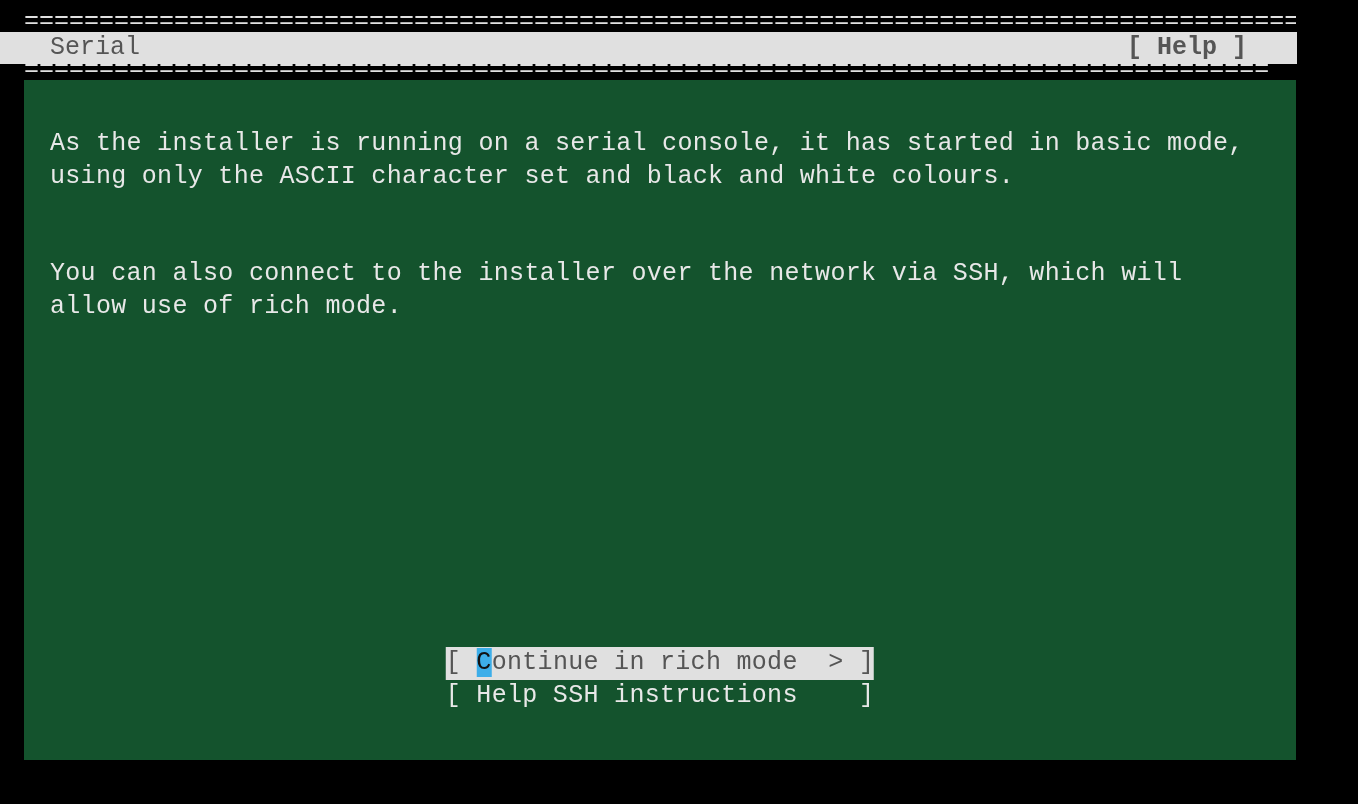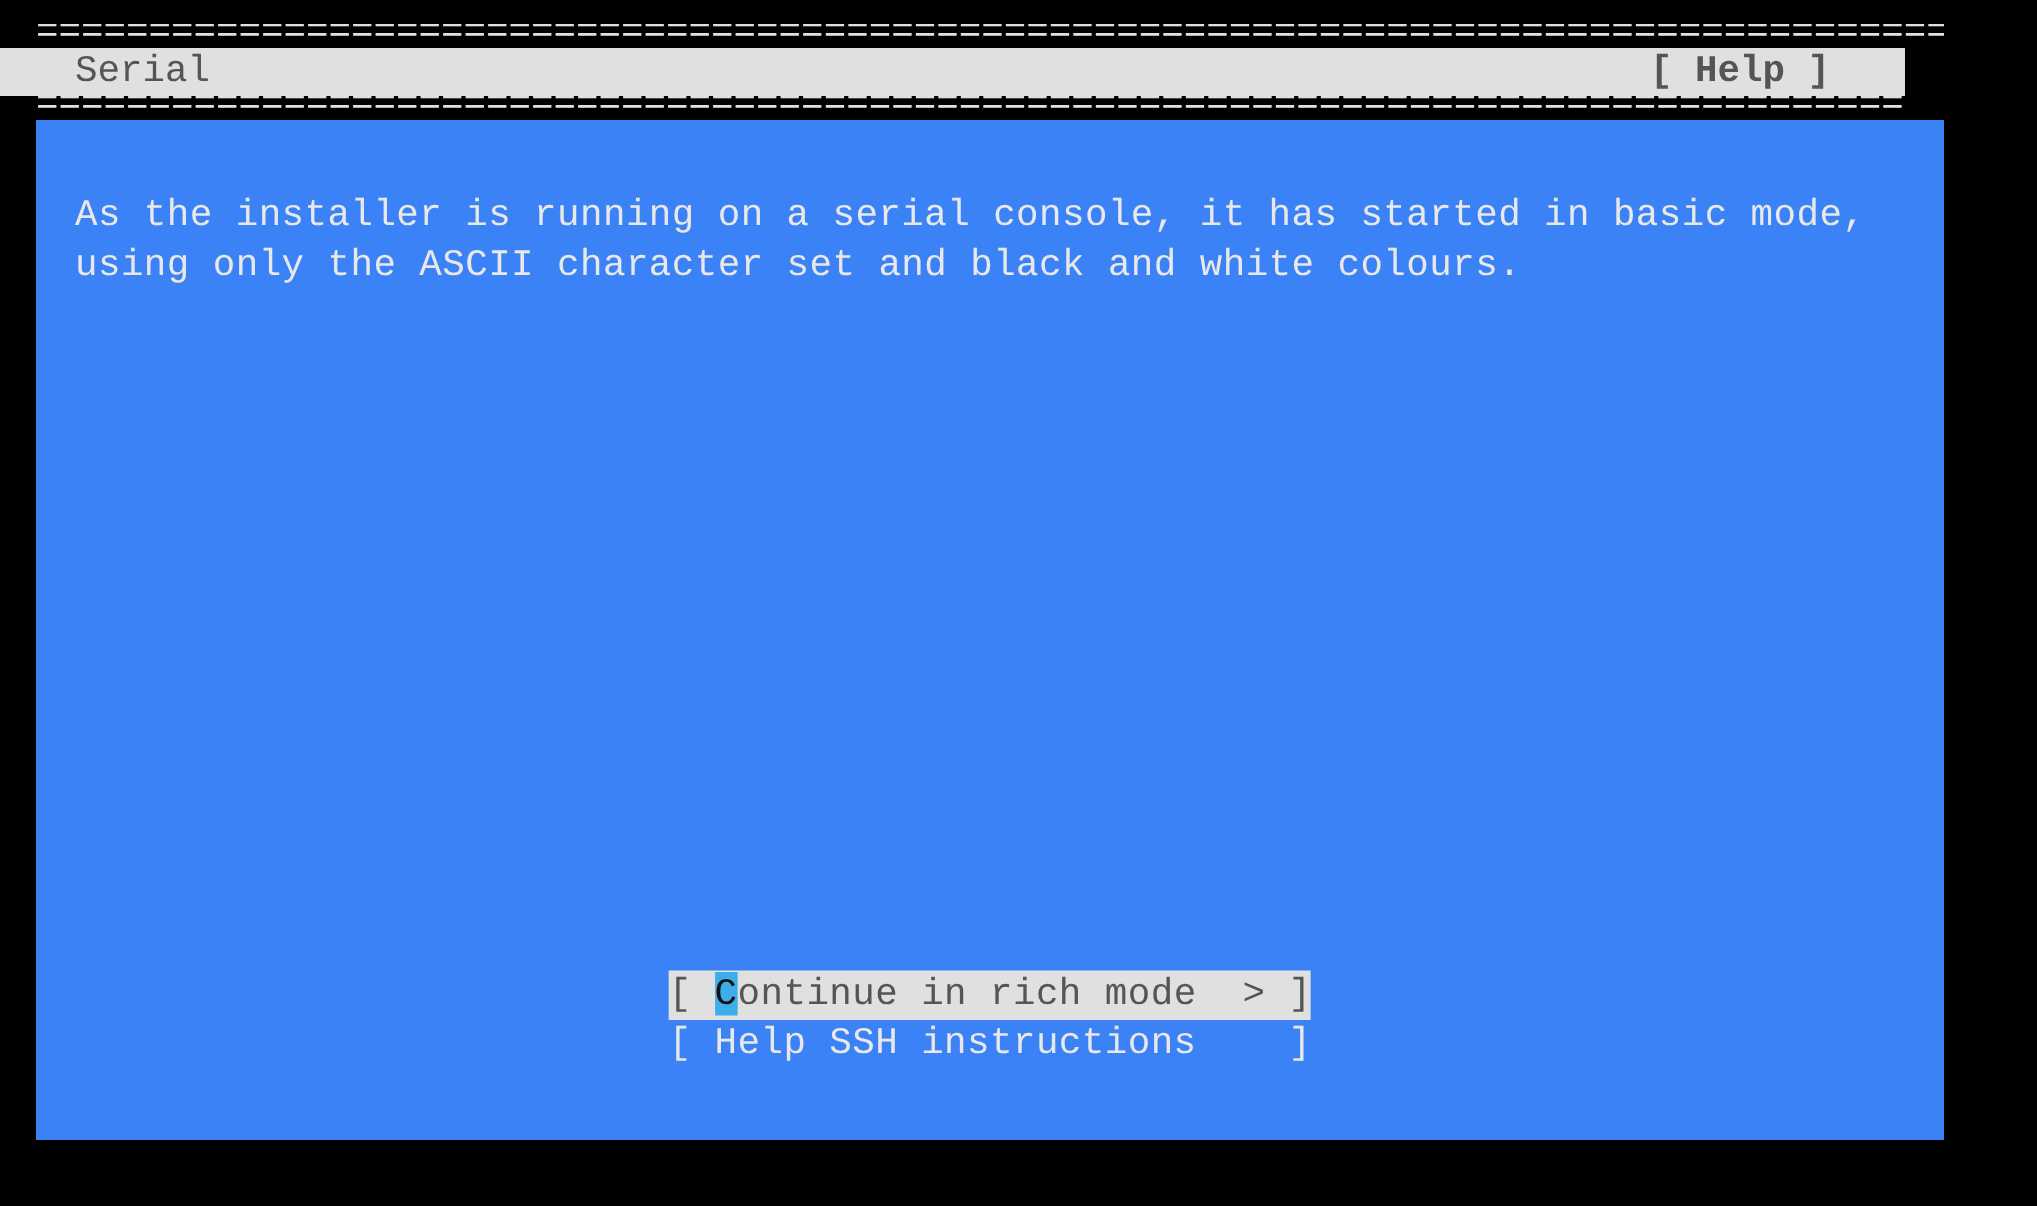--- a/index.html
+++ b/index.html
@@ -41,31 +41,31 @@
       margin-right: 89px;
     }
     .title-bar {
       background: #e0e0e0;
       color: #555;
       display: flex;
       justify-content: space-between;
       padding: 0 50px 0 50px;
       height: 32px;
       align-items: center;
-      margin-right: 88px;
+      margin-right: 61px;
     }
     .title-text {
       white-space: pre;
     }
     .help-link {
       white-space: pre;
       font-weight: bold;
     }
     .main-area {
-      background: #3b82f6;
+      background: #14532d;
       margin-left: 24px;
       margin-right: 62px;
       height: 680px;
       padding: 48px 26px 0 26px;
       color: #e8e8e8;
       position: relative;
     }
     .body-text {
       white-space: pre-wrap;
       word-wrap: break-word;
@@ -106,19 +106,20 @@
   <div class="title-bar">
     <span class="title-text">Serial</span>
     <span class="help-link">[ Help ]</span>
   </div>
   <div class="border-line bottom">======================================================================================</div>
 
   <div class="main-area">
     <div class="body-text">As the installer is running on a serial console, it has started in basic mode, using only the ASCII character set and black and white colours.</div>
     <br>
     <br>
+    <div class="body-text">You can also connect to the installer over the network via SSH, which will allow use of rich mode.</div>
 
     <div class="menu-area">
       <div><span class="menu-item selected"><span>[ </span><span class="cursor-char">C</span><span>ontinue in rich mode  &gt; ]</span></span></div>
       <div class="menu-item">[ Help SSH instructions    ]</div>
     </div>
   </div>
 </div>
 
 </body></html>

